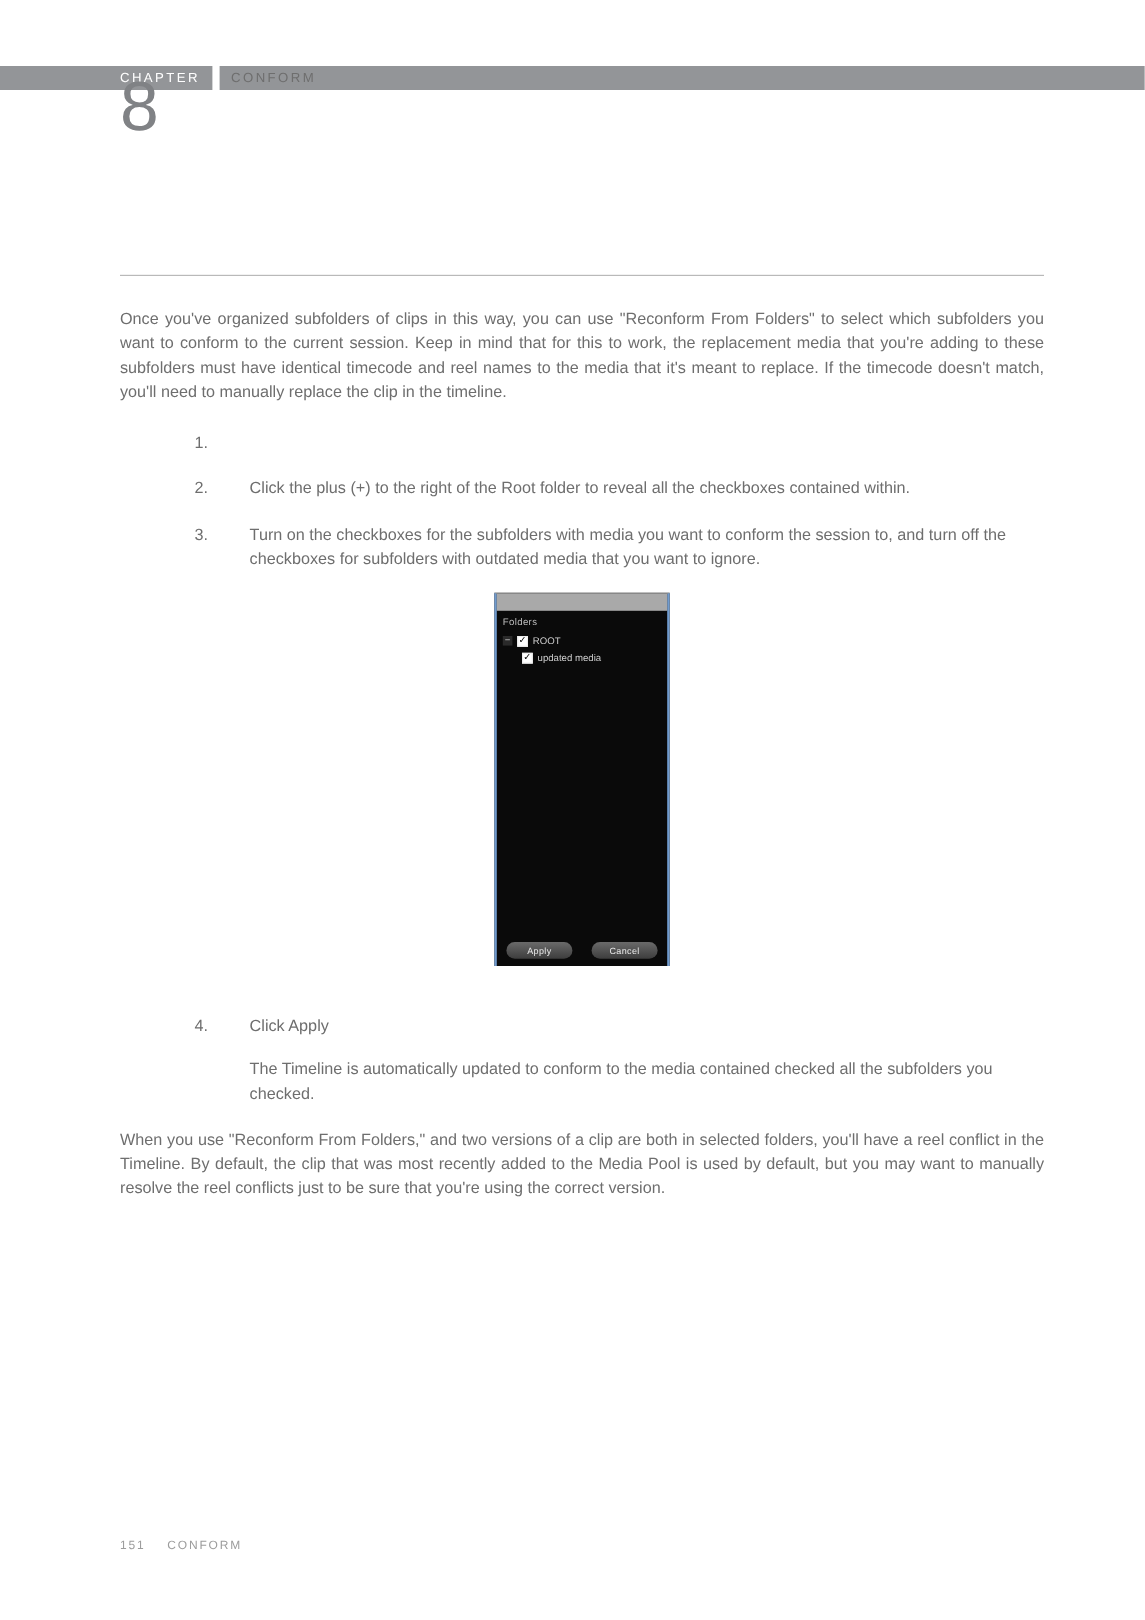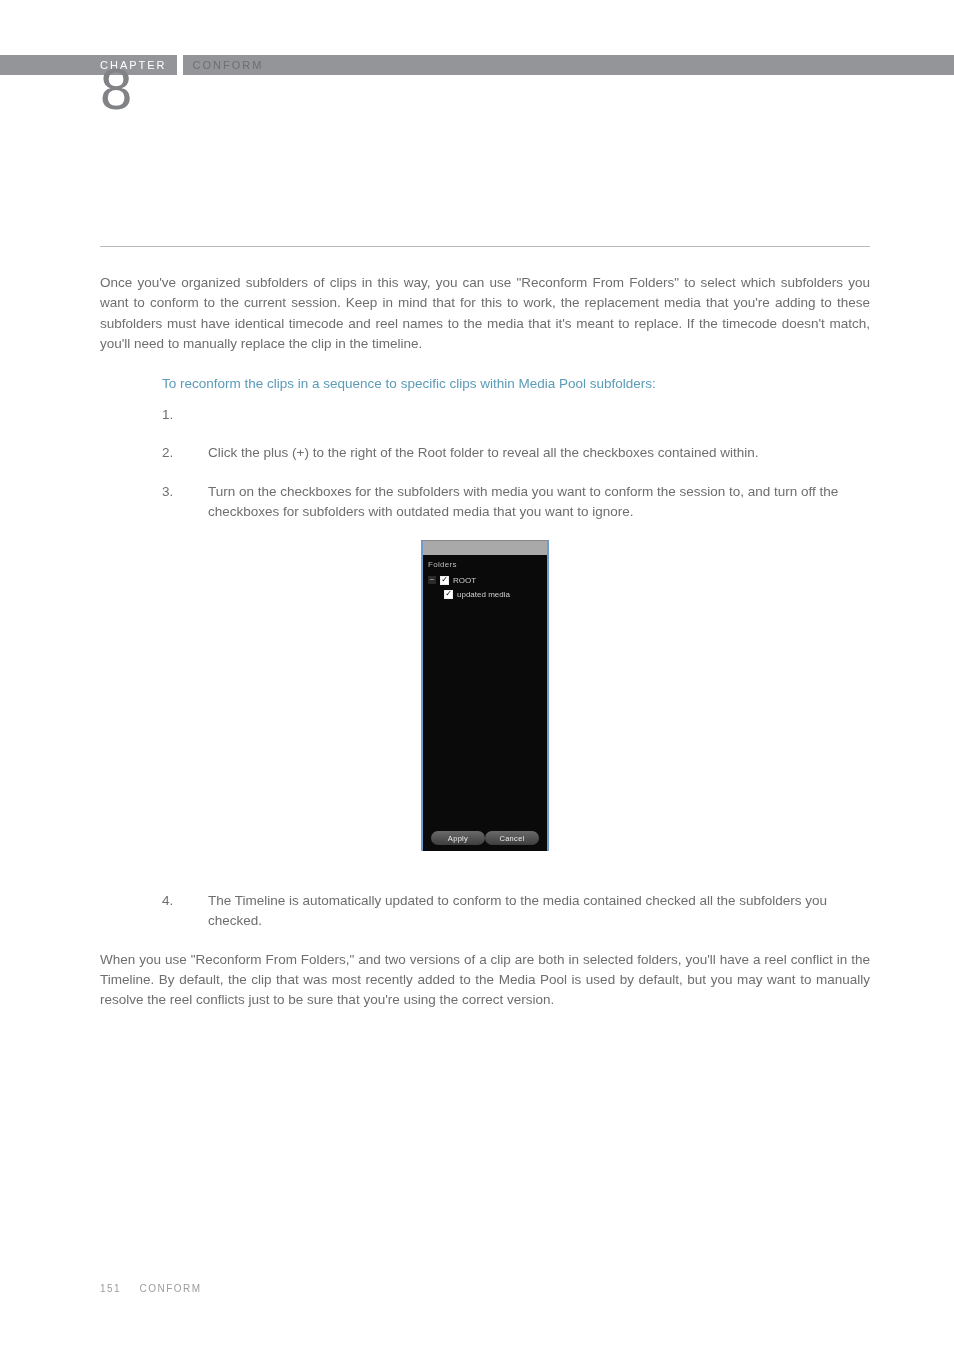--- a/index.html
+++ b/index.html
@@ -8,34 +8,34 @@
 
   
   .topbar { position: absolute; top: 55px; left: 0; width: 954px; height: 20px; background: #939598; display: flex; align-items: center; }
   .topbar .spacer { width: 100px; height: 100%; }
   .topbar .chapter-label { color: #fff; font-size: 11px; letter-spacing: 2px; text-transform: uppercase; margin-left: 0; }
   .topbar .divider { width: 6px; height: 20px; background: #fff; margin: 0 10px 0 10px; }
   .topbar .chapter-title { color: #6e6e6e; font-size: 11px; letter-spacing: 2px; text-transform: uppercase; margin-left: 0; }
   .chapter-number { position: absolute; top: 60px; left: 100px; font-size: 58px; font-weight: 200; color: #808285; line-height: 1; }
 
   
-  .content { position: absolute; top: 246px; left: 100px; width: 770px; }
+  .content { position: absolute; top: 229px; left: 100px; width: 770px; }
   .hr { border: none; border-top: 1px solid #b9b9b9; margin-bottom: 26px; }
   .para { font-size: 13.5px; line-height: 1.5; color: #6e6e6e; text-align: justify; margin-bottom: 22px; }
   .subheading { font-size: 13.5px; color: #5a9bb8; margin: 0 0 14px 62px; }
 
   .step { display: flex; font-size: 13.5px; color: #6e6e6e; line-height: 1.5; margin-bottom: 18px; }
   .step .num { width: 108px; flex: 0 0 108px; text-align: left; padding-left: 62px; }
   .step .body { flex: 1; }
   .step .body p { margin-bottom: 16px; }
   .step .body p:last-child { margin-bottom: 0; }
 
   
   .dialog-wrap { margin: 8px 0 40px 0; display: flex; justify-content: center; }
-  .dialog { width: 128px; height: 311px; background: #0a0a0a; position: relative; border-top: 1px solid #888; border-left: 2px solid #709bcf; border-right: 2px solid #709bcf; }
+  .dialog { width: 146px; height: 311px; background: #0a0a0a; position: relative; border-top: 1px solid #888; border-left: 2px solid #709bcf; border-right: 2px solid #709bcf; }
   .dialog .header { height: 14px; background: #a9a9a9; }
   .dialog .title { color: #bdbdbd; font-size: 8px; padding: 5px 5px 4px 5px; letter-spacing: 0.3px; }
   .dialog .tree { padding: 0 5px; font-size: 8px; color: #cfcfcf; }
   .dialog .row { display: flex; align-items: center; height: 14px; gap: 4px; }
   .dialog .row.child { padding-left: 16px; }
   .dialog .toggle { width: 8px; height: 8px; display: inline-flex; align-items: center; justify-content: center; color: #cfcfcf; font-size: 8px; line-height: 1; background:#2a2a2a; }
   .dialog .cb { width: 9px; height: 9px; border: 1px solid #eee; background: #fff; display: inline-flex; align-items: center; justify-content: center; font-size: 8px; line-height: 1; color: #000; }
   .dialog .buttons { position: absolute; bottom: 6px; left: 0; right: 0; display: flex; justify-content: space-between; padding: 0 8px; align-items: flex-end; }
   .dialog .btn { height: 14px; width: 55px; border-radius: 7px; background: linear-gradient(#6a6a6a,#3d3d3d); color: #eaeaea; font-size: 7.5px; display: flex; align-items: center; justify-content: center; letter-spacing: 0.3px; }
   .dialog .row .label { white-space: nowrap; text-align: center; }
@@ -52,21 +52,20 @@
     <div class="spacer"></div>
     <span class="chapter-label">CHAPTER</span>
     <span class="divider"></span>
     <span class="chapter-title">CONFORM</span>
   </div>
   <div class="chapter-number">8</div>
 
   <div class="content">
     <hr class="hr">
     <p class="para">Once you've organized subfolders of clips in this way, you can use "Reconform From Folders" to select which subfolders you want to conform to the current session. Keep in mind that for this to work, the replacement media that you're adding to these subfolders must have identical timecode and reel names to the media that it's meant to replace. If the timecode doesn't match, you'll need to manually replace the clip in the timeline.</p>
-    <p class="subheading">To reconform the clips in a sequence to specific clips within Media Pool subfolders:</p>
 
     <div class="step">
       <div class="num">1.</div>
     </div>
 
     <div class="step">
       <div class="num">2.</div>
       <div class="body">
         <p>Click the plus (+) to the right of the Root folder to reveal all the checkboxes contained within.</p>
       </div>
@@ -97,20 +96,21 @@
         <div class="buttons">
           <div class="btn">Apply</div>
           <div class="btn">Cancel</div>
         </div>
       </div>
     </div>
 
     <div class="step">
       <div class="num">4.</div>
       <div class="body">
+        <p>Click Apply</p>
         <p>The Timeline is automatically updated to conform to the media contained checked all the subfolders you checked.</p>
       </div>
     </div>
 
     <p class="para">When you use "Reconform From Folders," and two versions of a clip are both in selected folders, you'll have a reel conflict in the Timeline. By default, the clip that was most recently added to the Media Pool is used by default, but you may want to manually resolve the reel conflicts just to be sure that you're using the correct version.</p>
   </div>
 
   <div class="footer">
     <span class="pnum">151</span>
     <span>CONFORM</span>

